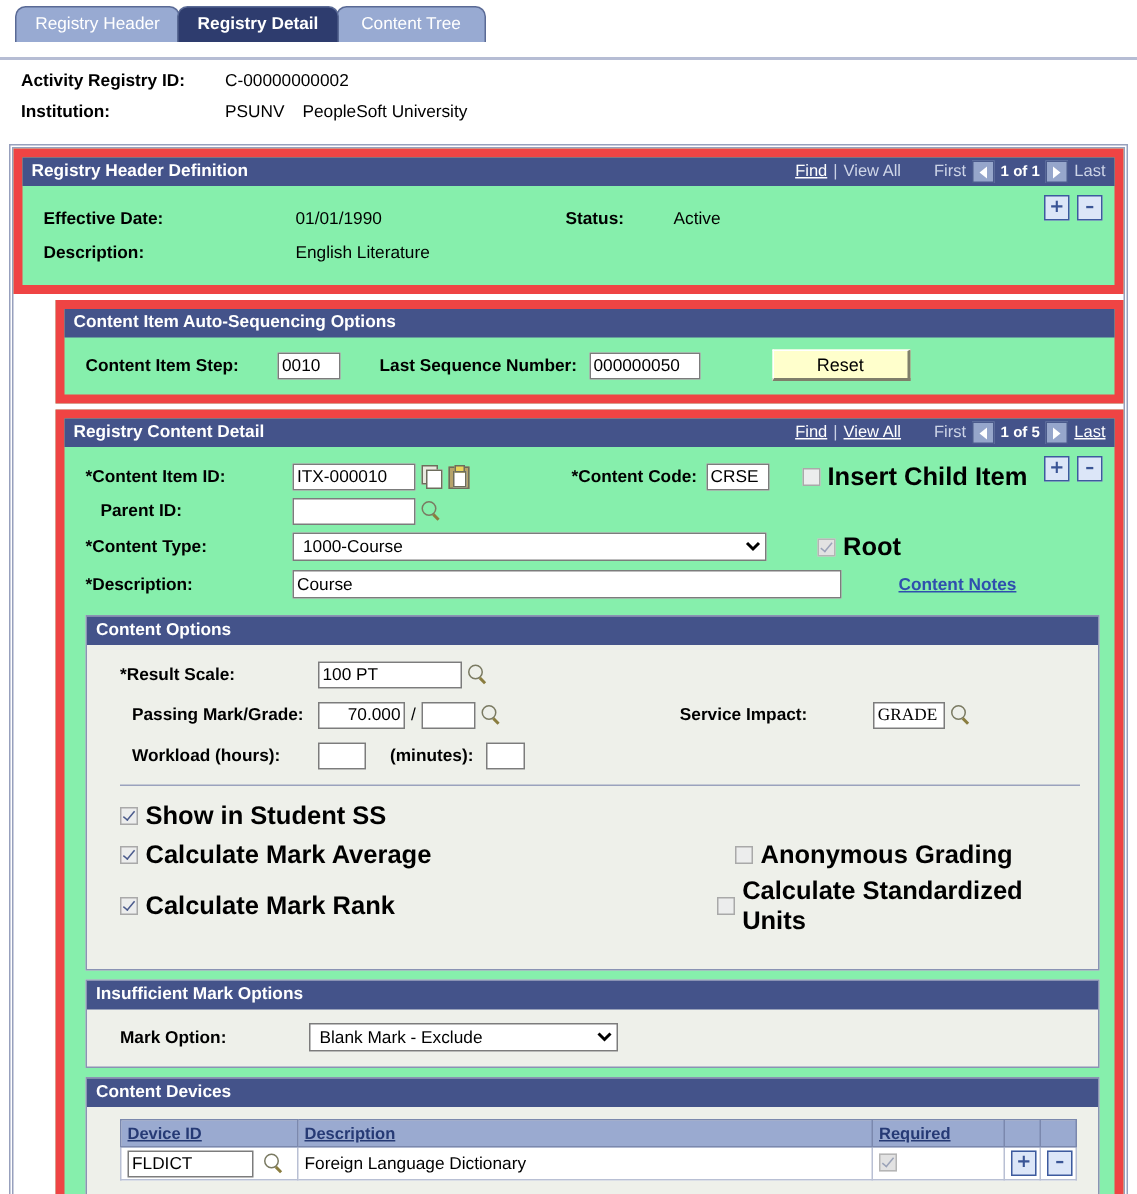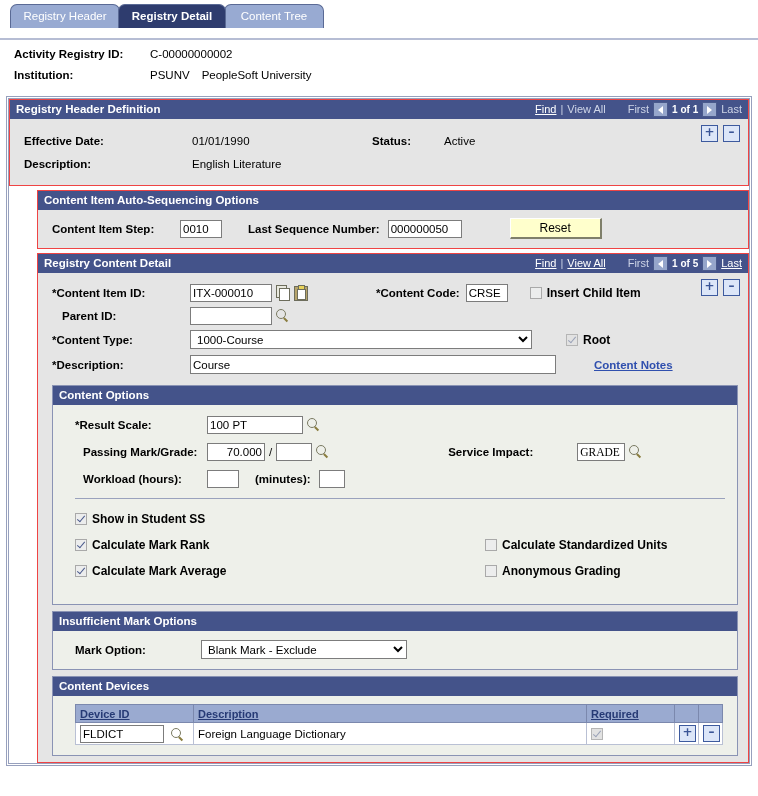--- a/index.html
+++ b/index.html
@@ -79,22 +79,22 @@
     border: 1px solid #97a0bd;
     background: #ffffff;
     padding: 1px;
   }
   .outerframe-inner {
     border: 1px solid #97a0bd;
   }
 
   
   .groupbox {
-    border: 1px solid #ef4444;
-    background: #e5e5e5;
+    border: 6px solid #ef4444;
+    background: #86efac;
     margin: 0;
   }
   .groupbox + .groupbox { margin-top: 4px; margin-left: 28px; }
 
   .grouphdr {
     background: #44538a;
     color: #ffffff;
     height: 19px;
     line-height: 19px;
     font-size: 11.5px;
@@ -287,21 +287,21 @@
     position: absolute;
     left: 3px; top: 0px;
     width: 3px; height: 7px;
     border: solid #4a5a8c;
     border-width: 0 1.6px 1.6px 0;
     transform: rotate(40deg);
   }
   .cbx.disabled { background:#e2e2e2; border-color:#b5b5b5; }
   .cbx.disabled.checked::after { border-color:#9aa2b8; }
 
-  .cblabel { font-weight: bold; font-size: 12px; vertical-align: middle; }
+  .cblabel { font-weight: bold; font-size: 17px; vertical-align: middle; }
   .cbwrap { display: inline-flex; align-items: center; }
 
   a.link {
     color: #2f4fae;
     text-decoration: underline;
     font-size: 11.5px;
     font-weight: bold;
     cursor: pointer;
   }
 
@@ -498,21 +498,21 @@
       </div>
 
       <div class="frow">
         <span class="flabel" style="width:138px;padding-left:10px;box-sizing:border-box;">Parent ID:</span>
         <input class="txt" style="width: 76px;" value="">
         <span class="mag"></span>
       </div>
 
       <div class="frow" style="min-height:25px;">
         <span class="flabel" style="width:138px;">*Content Type:</span>
-        <select class="sel" style="width:342px;">
+        <select class="sel" style="width:316px;">
           <option>1000-Course</option>
         </select>
         <span class="cbwrap" style="margin-left:34px;">
           <span class="cbx checked disabled"></span>
           <span class="cblabel">Root</span>
         </span>
       </div>
 
       <div class="frow" style="min-height:25px;">
         <span class="flabel" style="width:138px;">*Description:</span>
@@ -555,36 +555,36 @@
           <div class="frow">
             <span class="cbwrap" style="width:410px;">
               <span class="cbx checked"></span>
               <span class="cblabel">Show in Student SS</span>
             </span>
           </div>
 
           <div class="frow" style="margin-top:3px;">
             <span class="cbwrap" style="width:410px;">
               <span class="cbx checked"></span>
+              <span class="cblabel">Calculate Mark Average</span>
+            </span>
+            <span class="cbwrap">
+              <span class="cbx"></span>
+              <span class="cblabel">Anonymous Grading</span>
+            </span>
+          </div>
+
+          <div class="frow" style="margin-top:3px;">
+            <span class="cbwrap" style="width:410px;">
+              <span class="cbx checked"></span>
               <span class="cblabel">Calculate Mark Rank</span>
             </span>
             <span class="cbwrap">
               <span class="cbx"></span>
               <span class="cblabel">Calculate Standardized Units</span>
-            </span>
-          </div>
-
-          <div class="frow" style="margin-top:3px;">
-            <span class="cbwrap" style="width:410px;">
-              <span class="cbx checked"></span>
-              <span class="cblabel">Calculate Mark Average</span>
-            </span>
-            <span class="cbwrap">
-              <span class="cbx"></span>
-              <span class="cblabel">Anonymous Grading</span>
             </span>
           </div>
           <div style="height:14px;"></div>
         </div>
       </div>
 
       <div class="subgroup" style="margin:6px 0 0 0;">
         <div class="grouphdr">
           <span class="title">Insufficient Mark Options</span>
         </div>

